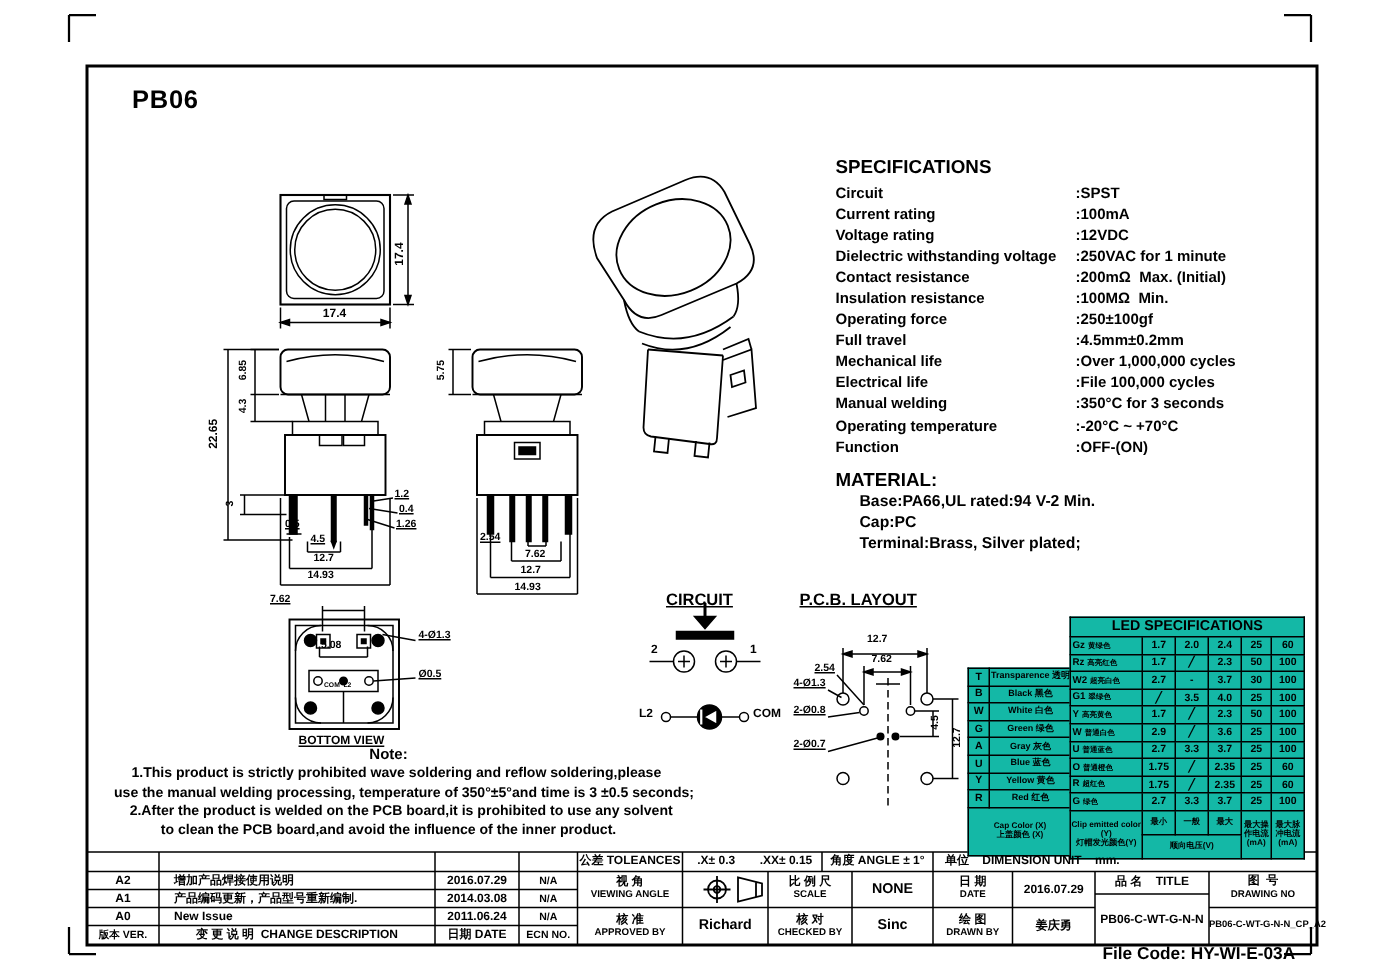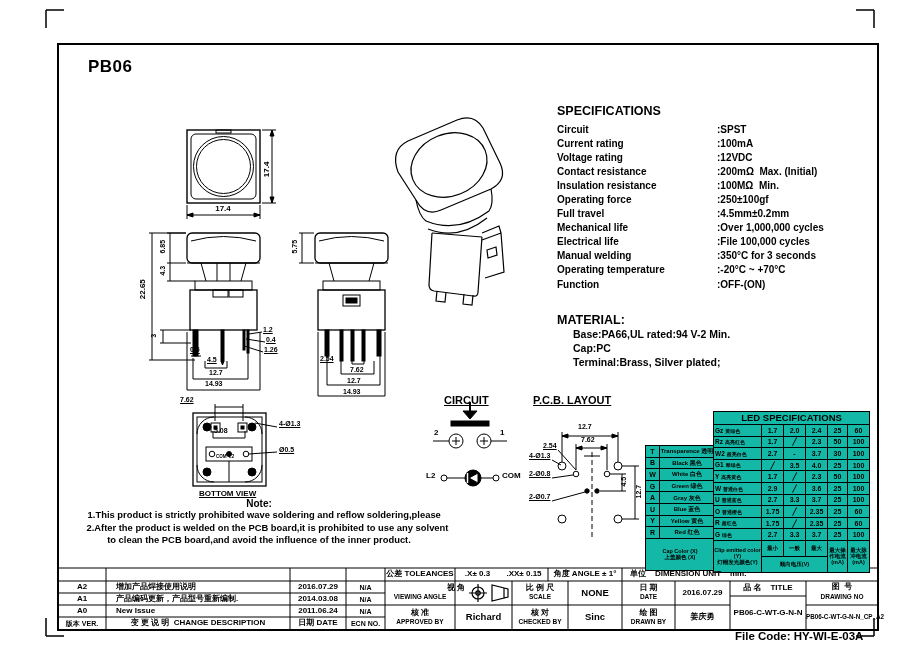--- a/index.html
+++ b/index.html
@@ -227,20 +227,24 @@
       <div class="spec-row">
         <span class="spec-label">Current rating</span>
         <span class="spec-value">:100mA</span>
       </div>
 
       <div class="spec-row">
         <span class="spec-label">Voltage rating</span>
         <span class="spec-value">:12VDC</span>
       </div>
 
+      <div class="spec-row">
+        <span class="spec-label">Dielectric withstanding voltage</span>
+        <span class="spec-value">:250VAC for 1 minute</span>
+      </div>
 
       <div class="spec-row">
         <span class="spec-label">Contact resistance</span>
         <span class="spec-value">:200mΩ  Max. (Initial)</span>
       </div>
 
       <div class="spec-row">
         <span class="spec-label">Insulation resistance</span>
         <span class="spec-value">:100MΩ  Min.</span>
       </div>
@@ -335,20 +339,21 @@
   <div class="abs dim7 ul" style="left:529px;top:493px;">2-Ø0.7</div>
   <div class="abs dim7 rot c" style="left:616px;top:478px;width:16px;">4.5</div>
   <div class="abs dim7 rot c" style="left:629px;top:488px;width:20px;">12.7</div>
 
   <div class="note">
     <div class="note-title">Note:</div>
     <div>
 
         <div class="note-line">    1.This product is strictly prohibited wave soldering and reflow soldering,please</div>
 
+        <div class="note-line">use the manual welding processing, temperature of 350°±5°and time is 3 ±0.5 seconds;</div>
 
         <div class="note-line">    2.After the product is welded on the PCB board,it is prohibited to use any solvent</div>
 
         <div class="note-line">to clean the PCB board,and avoid the influence of the inner product.</div>
       </div>
   </div>
 
   <table id="cap-table">
     <colgroup>
         <col style="width:14px">
@@ -547,21 +552,21 @@
   <div class="abs tb8 c" style="left:106px;top:619px;width:184px;">变 更 说 明  CHANGE DESCRIPTION</div>
   <div class="abs tb8 c" style="left:290px;top:619px;width:56px;">日期 DATE</div>
   <div class="abs tb7 c" style="left:346px;top:620px;width:39px;">ECN NO.</div>
 
   <div class="abs tb8 c" style="left:385px;top:570px;width:70px;">公差 TOLEANCES</div>
   <div class="abs tb8 c" style="left:455px;top:570px;width:45px;">.X± 0.3</div>
   <div class="abs tb8 c" style="left:500px;top:570px;width:48px;">.XX± 0.15</div>
   <div class="abs tb8 c" style="left:548px;top:570px;width:74px;">角度 ANGLE ± 1°</div>
   <div class="abs tb8" style="left:630px;top:570px;">单位    DIMENSION UNIT    mm.</div>
 
-  <div class="abs tb8 c" style="left:385px;top:584px;width:70px;margin-left:36px;">视 角</div>
+  <div class="abs tb8 c" style="left:385px;top:584px;width:70px;">视 角</div>
   <div class="abs tb65 c" style="left:385px;top:594px;width:70px;">VIEWING ANGLE</div>
   <div class="abs tb8 c" style="left:512px;top:584px;width:56px;">比 例 尺</div>
   <div class="abs tb65 c" style="left:512px;top:594px;width:56px;">SCALE</div>
   <div class="abs tb9 c" style="left:568px;top:588px;width:54px;">NONE</div>
   <div class="abs tb8 c" style="left:622px;top:584px;width:53px;">日 期</div>
   <div class="abs tb65 c" style="left:622px;top:594px;width:53px;">DATE</div>
   <div class="abs tb8 c" style="left:675px;top:589px;width:55px;">2016.07.29</div>
   <div class="abs tb8 c" style="left:730px;top:584px;width:76px;">品 名    TITLE</div>
   <div class="abs tb8 c" style="left:806px;top:583px;width:72px;">图  号</div>
   <div class="abs tb65 c" style="left:806px;top:594px;width:72px;">DRAWING NO</div>

